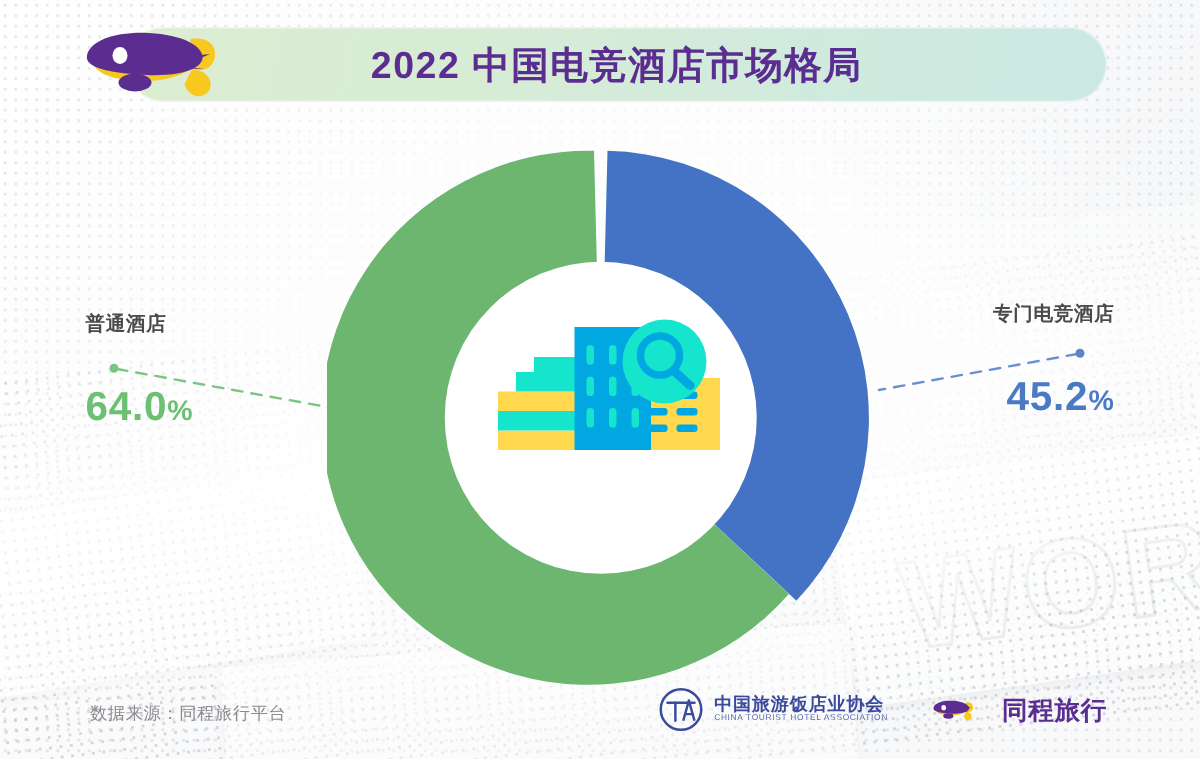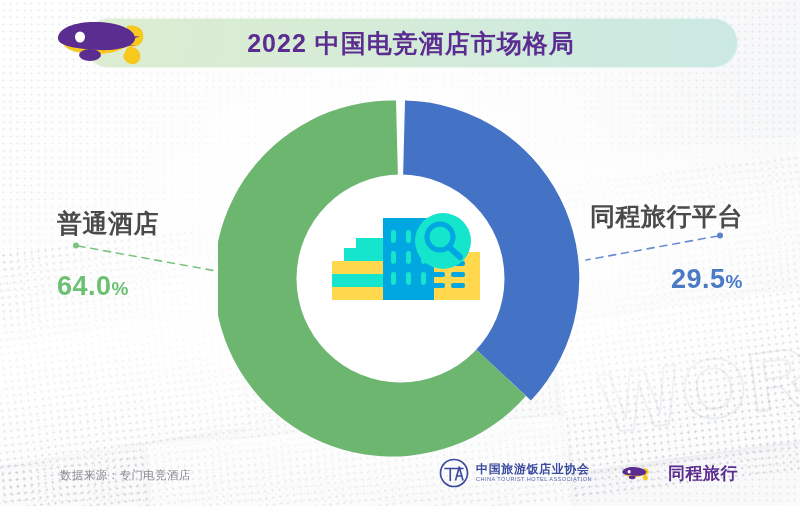--- a/index.html
+++ b/index.html
@@ -146,21 +146,21 @@
     top: 207px;
     text-align: left;
   }
   .label-right {
     position: absolute;
     right: 57px;
     top: 200px;
     text-align: right;
   }
   .label-name {
-    font-size: 25px;
+    font-size: 13px;
     font-weight: 700;
     color: #4a4a4a;
     letter-spacing: 0.5px;
     white-space: nowrap;
   }
   .label-value {
     margin-top: 31px;
     font-size: 27px;
     font-weight: 700;
     letter-spacing: 0.5px;
@@ -317,25 +317,25 @@
       </g>
     </svg>
   </div>
 
   <div class="label-left">
     <div class="label-name">普通酒店</div>
     <div class="label-value val-green"><span>64.0</span><span class="pct">%</span></div>
   </div>
 
   <div class="label-right">
-    <div class="label-name">同程旅行平台</div>
-    <div class="label-value val-blue"><span>29.5</span><span class="pct">%</span></div>
+    <div class="label-name">专门电竞酒店</div>
+    <div class="label-value val-blue"><span>45.2</span><span class="pct">%</span></div>
   </div>
 
-  <div class="footer-source">数据来源：专门电竞酒店</div>
+  <div class="footer-source">数据来源：同程旅行平台</div>
 
   <div class="footer-logos">
 
     <div class="logo-chta">
       <svg class="chta-mark" viewBox="0 0 40 40">
         <circle cx="20" cy="20" r="18" fill="none" stroke="#3a4a9e" stroke-width="2.2"></circle>
         <path d="M8 14 H32" stroke="#3a4a9e" stroke-width="2.2" stroke-linecap="round"></path>
         <path d="M15 14 V30" stroke="#3a4a9e" stroke-width="2.2" stroke-linecap="round"></path>
         <path d="M22 30 L27 12 L32 30" stroke="#3a4a9e" stroke-width="2.2" fill="none" stroke-linejoin="round"></path>
         <path d="M24 24 H30" stroke="#3a4a9e" stroke-width="2" stroke-linecap="round"></path>

